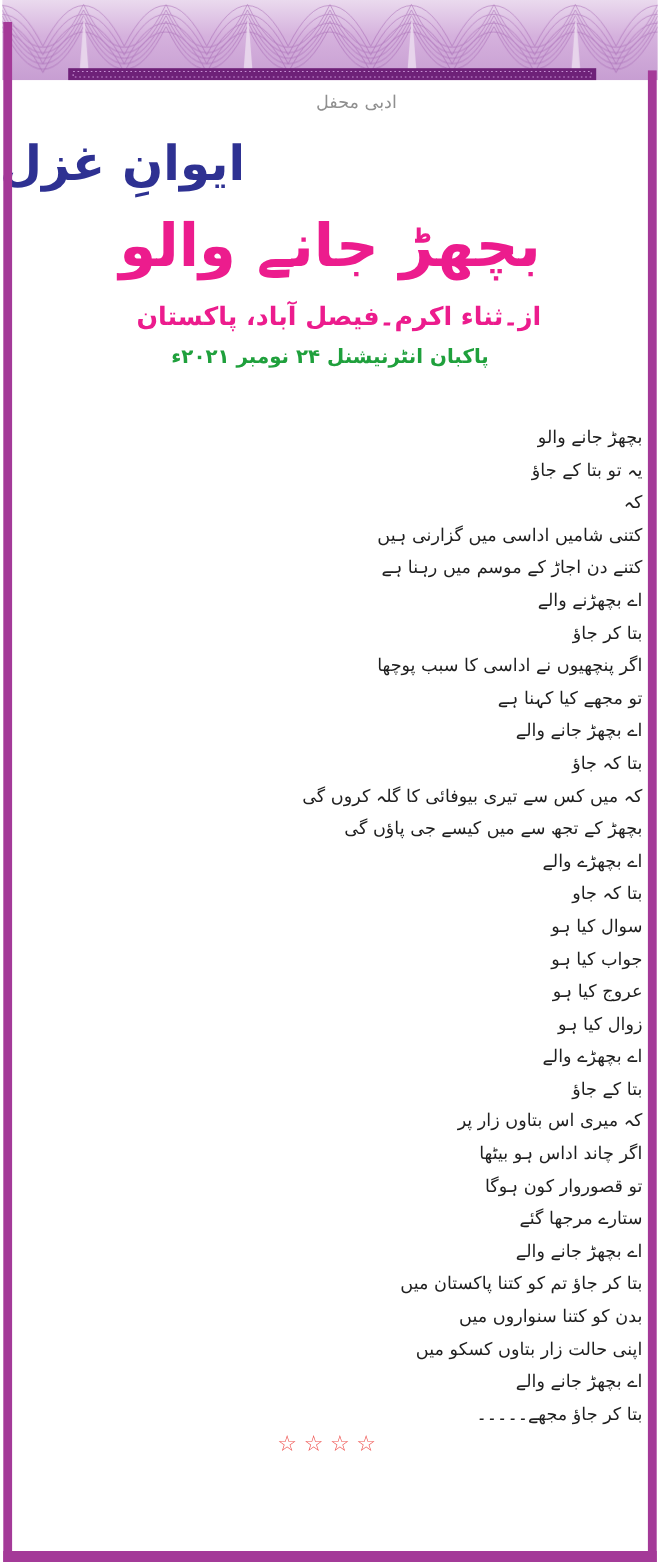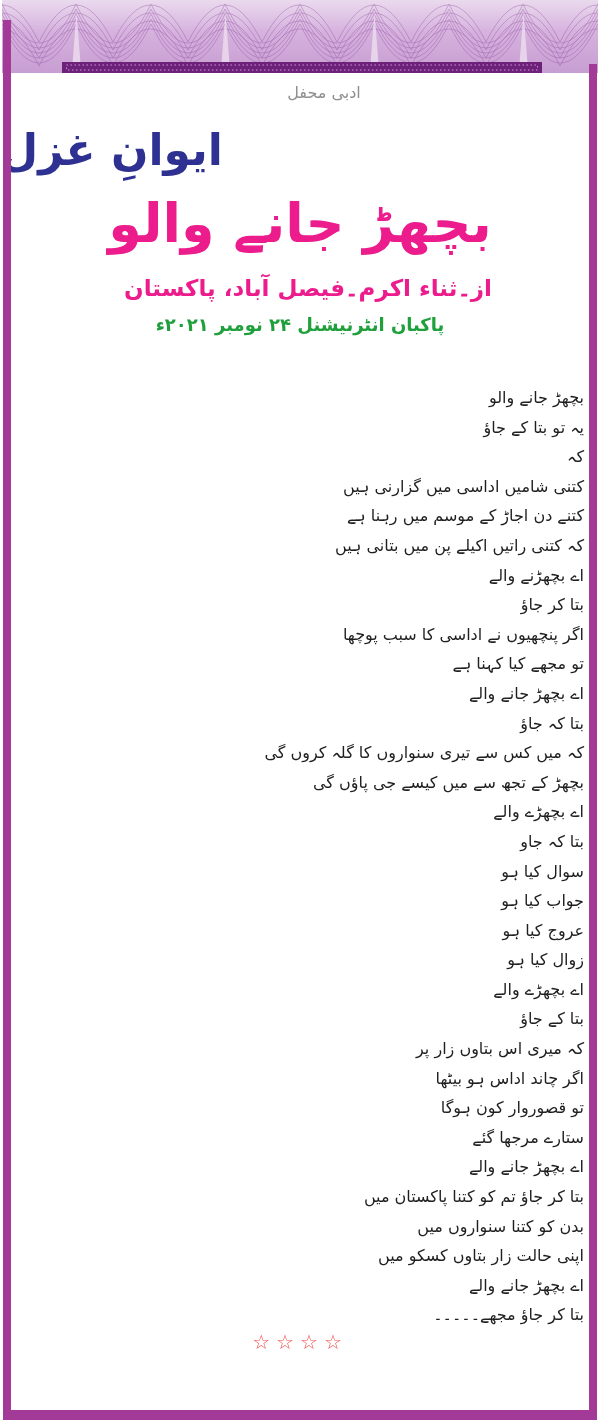--- a/index.html
+++ b/index.html
@@ -88,28 +88,27 @@
   <p class="byline">از۔ثناء اکرم۔فیصل آباد، پاکستان</p>
   <p class="publication">پاکبان انٹرنیشنل ۲۴ نومبر ۲۰۲۱ء</p>
 </header>
 
 <main class="poem">
   <p>بچھڑ جانے والو</p>
   <p>یہ تو بتا کے جاؤ</p>
   <p>کہ</p>
   <p>کتنی شامیں اداسی میں گزارنی ہیں</p>
   <p>کتنے دن اجاڑ کے موسم میں رہنا ہے</p>
-  <p>کہ کتنی راتیں اکیلے پن میں بتانی ہیں</p>
   <p>اے بچھڑنے والے</p>
   <p>بتا کر جاؤ</p>
   <p>اگر پنچھیوں نے اداسی کا سبب پوچھا</p>
   <p>تو مجھے کیا کہنا ہے</p>
   <p>اے بچھڑ جانے والے</p>
   <p>بتا کہ جاؤ</p>
-  <p>کہ میں کس سے تیری سنواروں کا گلہ کروں گی</p>
+  <p>کہ میں کس سے تیری بیوفائی کا گلہ کروں گی</p>
   <p>بچھڑ کے تجھ سے میں کیسے جی پاؤں گی</p>
   <p>اے بچھڑے والے</p>
   <p>بتا کہ جاو</p>
   <p>سوال کیا ہو</p>
   <p>جواب کیا ہو</p>
   <p>عروج کیا ہو</p>
   <p>زوال کیا ہو</p>
   <p>اے بچھڑے والے</p>
   <p>بتا کے جاؤ</p>
   <p>کہ میری اس بتاوں زار پر</p>

